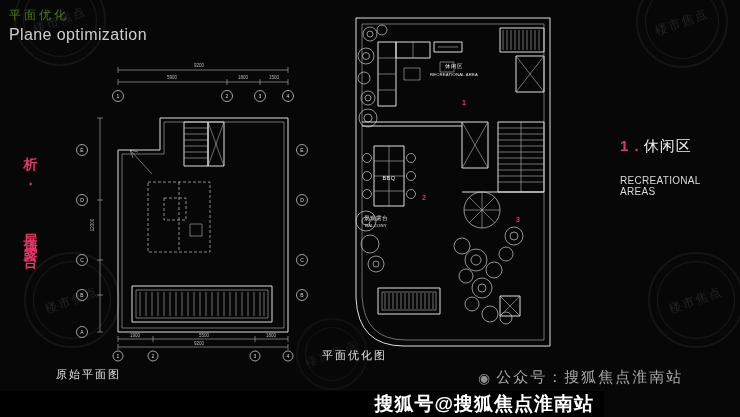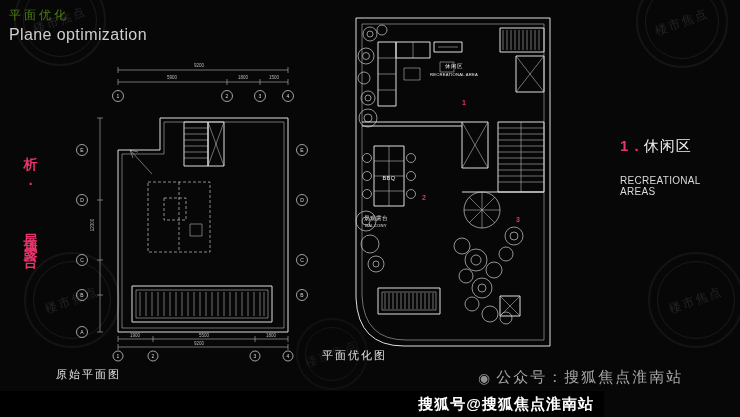--- a/index.html
+++ b/index.html
@@ -21,21 +21,21 @@
   .legend{position:absolute;left:620px;top:137px;width:118px}
   .lg-item{margin-bottom:10px}
   .lg-head{font-size:15px;color:#f0f0f0;letter-spacing:1px}
   .lg-num{color:#e5356b;font-weight:bold;margin-right:4px}
   .lg-en{font-size:10px;color:#dadada;margin-top:19px;letter-spacing:.3px}
   
   .account{position:absolute;left:478px;top:368px;font-size:15px;color:#a6a6a6;
            display:flex;align-items:center;gap:6px;letter-spacing:2px}
   .acc-icon{font-size:14px;color:#8f8f8f;letter-spacing:0}
   .bottombar{position:absolute;left:0;bottom:0;width:604px;height:26px;background:#000;
-             color:#ffffff;font-size:15px;font-weight:bold;line-height:26px;text-align:right;
+             color:#ffffff;font-size:19px;font-weight:bold;line-height:26px;text-align:right;
              padding-right:10px;letter-spacing:1px}
   .stamp{position:absolute;border-radius:50%;border:2px solid rgba(195,195,195,.55);opacity:.13;
          display:flex;align-items:center;justify-content:center}
   .stamp::before{content:"";position:absolute;inset:7px;border:1px solid rgba(195,195,195,.8);border-radius:50%}
   .stamp span{color:#d8d8d8;font-size:12px;letter-spacing:2px;transform:rotate(-20deg)}
   
   .plan-left{position:absolute;left:56px;top:50px}
   .plan-right{position:absolute;left:322px;top:6px}
   svg .ln{stroke:#dedede;fill:none;stroke-width:1}
   svg .thin{stroke:#c7c7c7;fill:none;stroke-width:.55}

